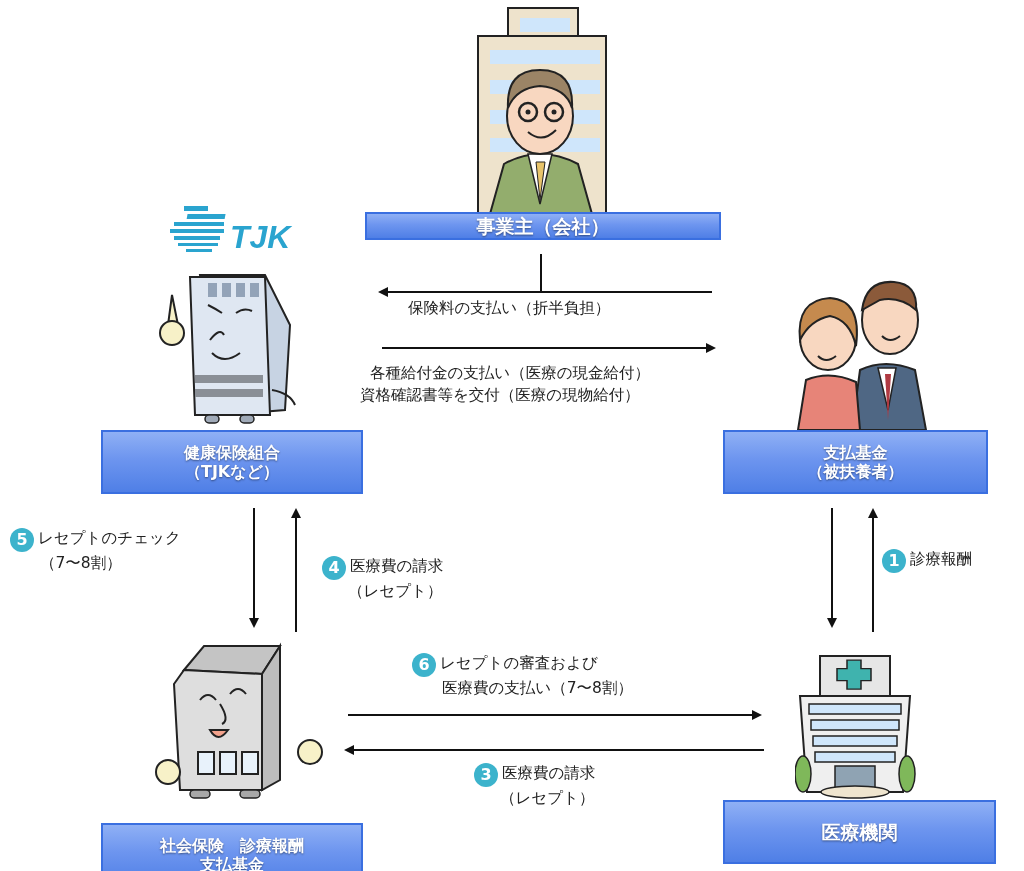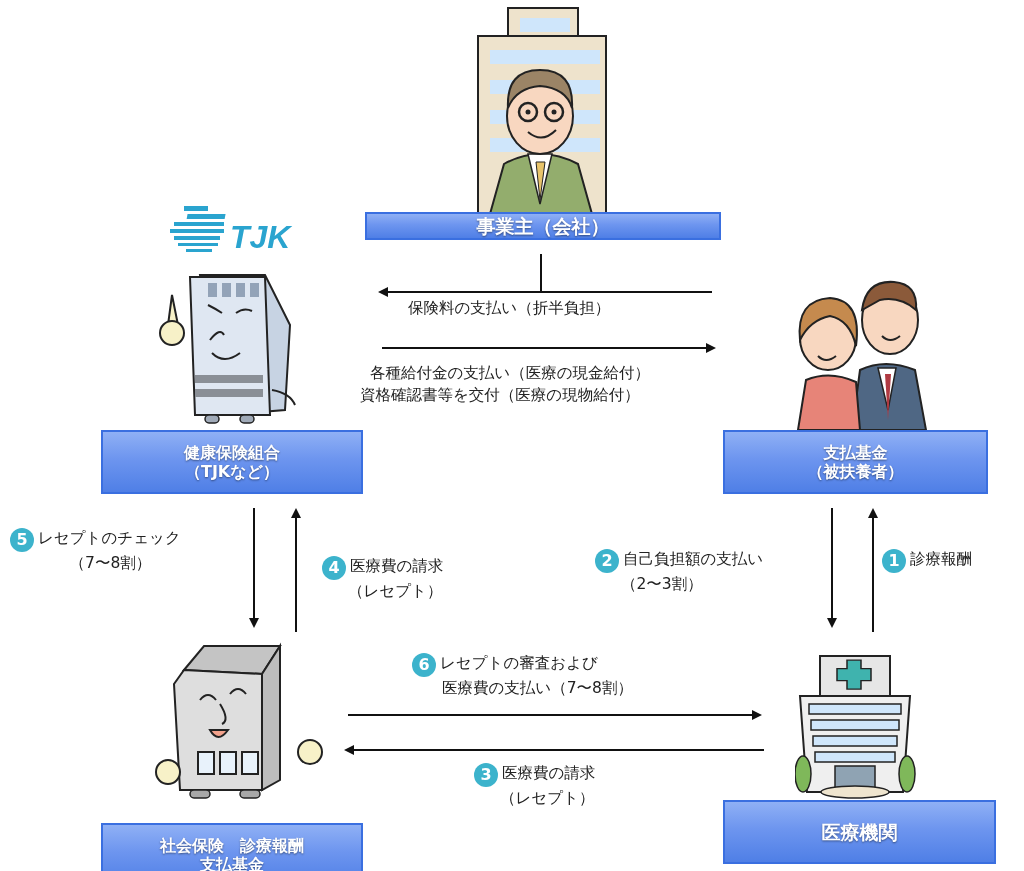--- a/index.html
+++ b/index.html
@@ -182,31 +182,29 @@
   <span class="line">保険料の支払い（折半負担）</span>
 </div>
 
 <div class="label" style="left:360px; top:362px;">
   <span class="line" style="padding-left:10px;">各種給付金の支払い（医療の現金給付）</span>
   <span class="line">資格確認書等を交付（医療の現物給付）</span>
 </div>
 
 <div class="label" style="left:10px; top:527px;">
   <span class="line"><span class="badge">5</span><span>レセプトのチェック</span></span>
-  <span class="line" style="padding-left:30px;text-align:center;">（7〜8割）</span>
+  <span class="line" style="padding-left:30px;">（7〜8割）</span>
 </div>
 
 <div class="label" style="left:322px; top:555px;">
   <span class="line"><span class="badge">4</span><span>医療費の請求</span></span>
   <span class="line" style="padding-left:26px;">（レセプト）</span>
 </div>
 
 <div class="label" style="left:595px; top:548px;">
-  <span class="line"><span class="badge">2</span><span>自己負担額の支払い</span></span>
-  <span class="line" style="padding-left:26px;">（2〜3割）</span>
 </div>
 
 <div class="label" style="left:882px; top:548px;">
   <span class="line"><span class="badge">1</span><span>診療報酬</span></span>
 </div>
 
 <div class="label" style="left:412px; top:652px;">
   <span class="line"><span class="badge">6</span><span>レセプトの審査および</span></span>
   <span class="line" style="padding-left:30px;">医療費の支払い（7〜8割）</span>
 </div>

